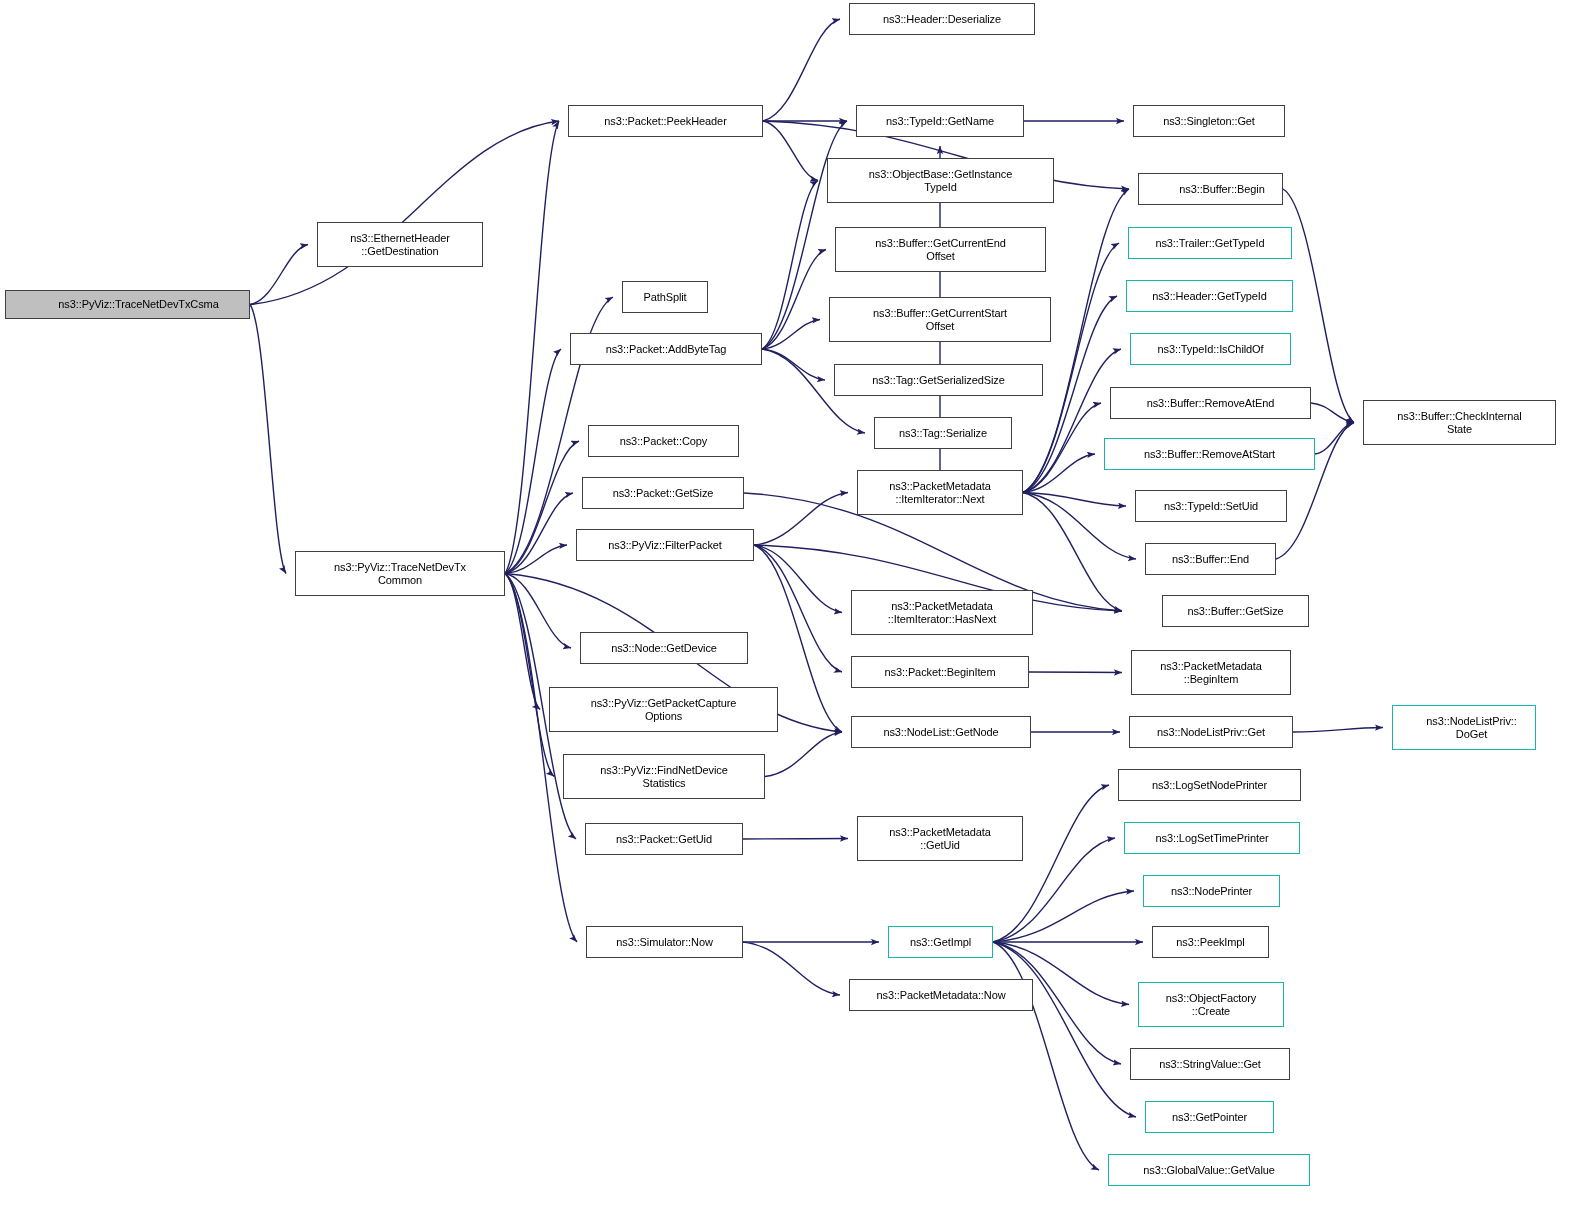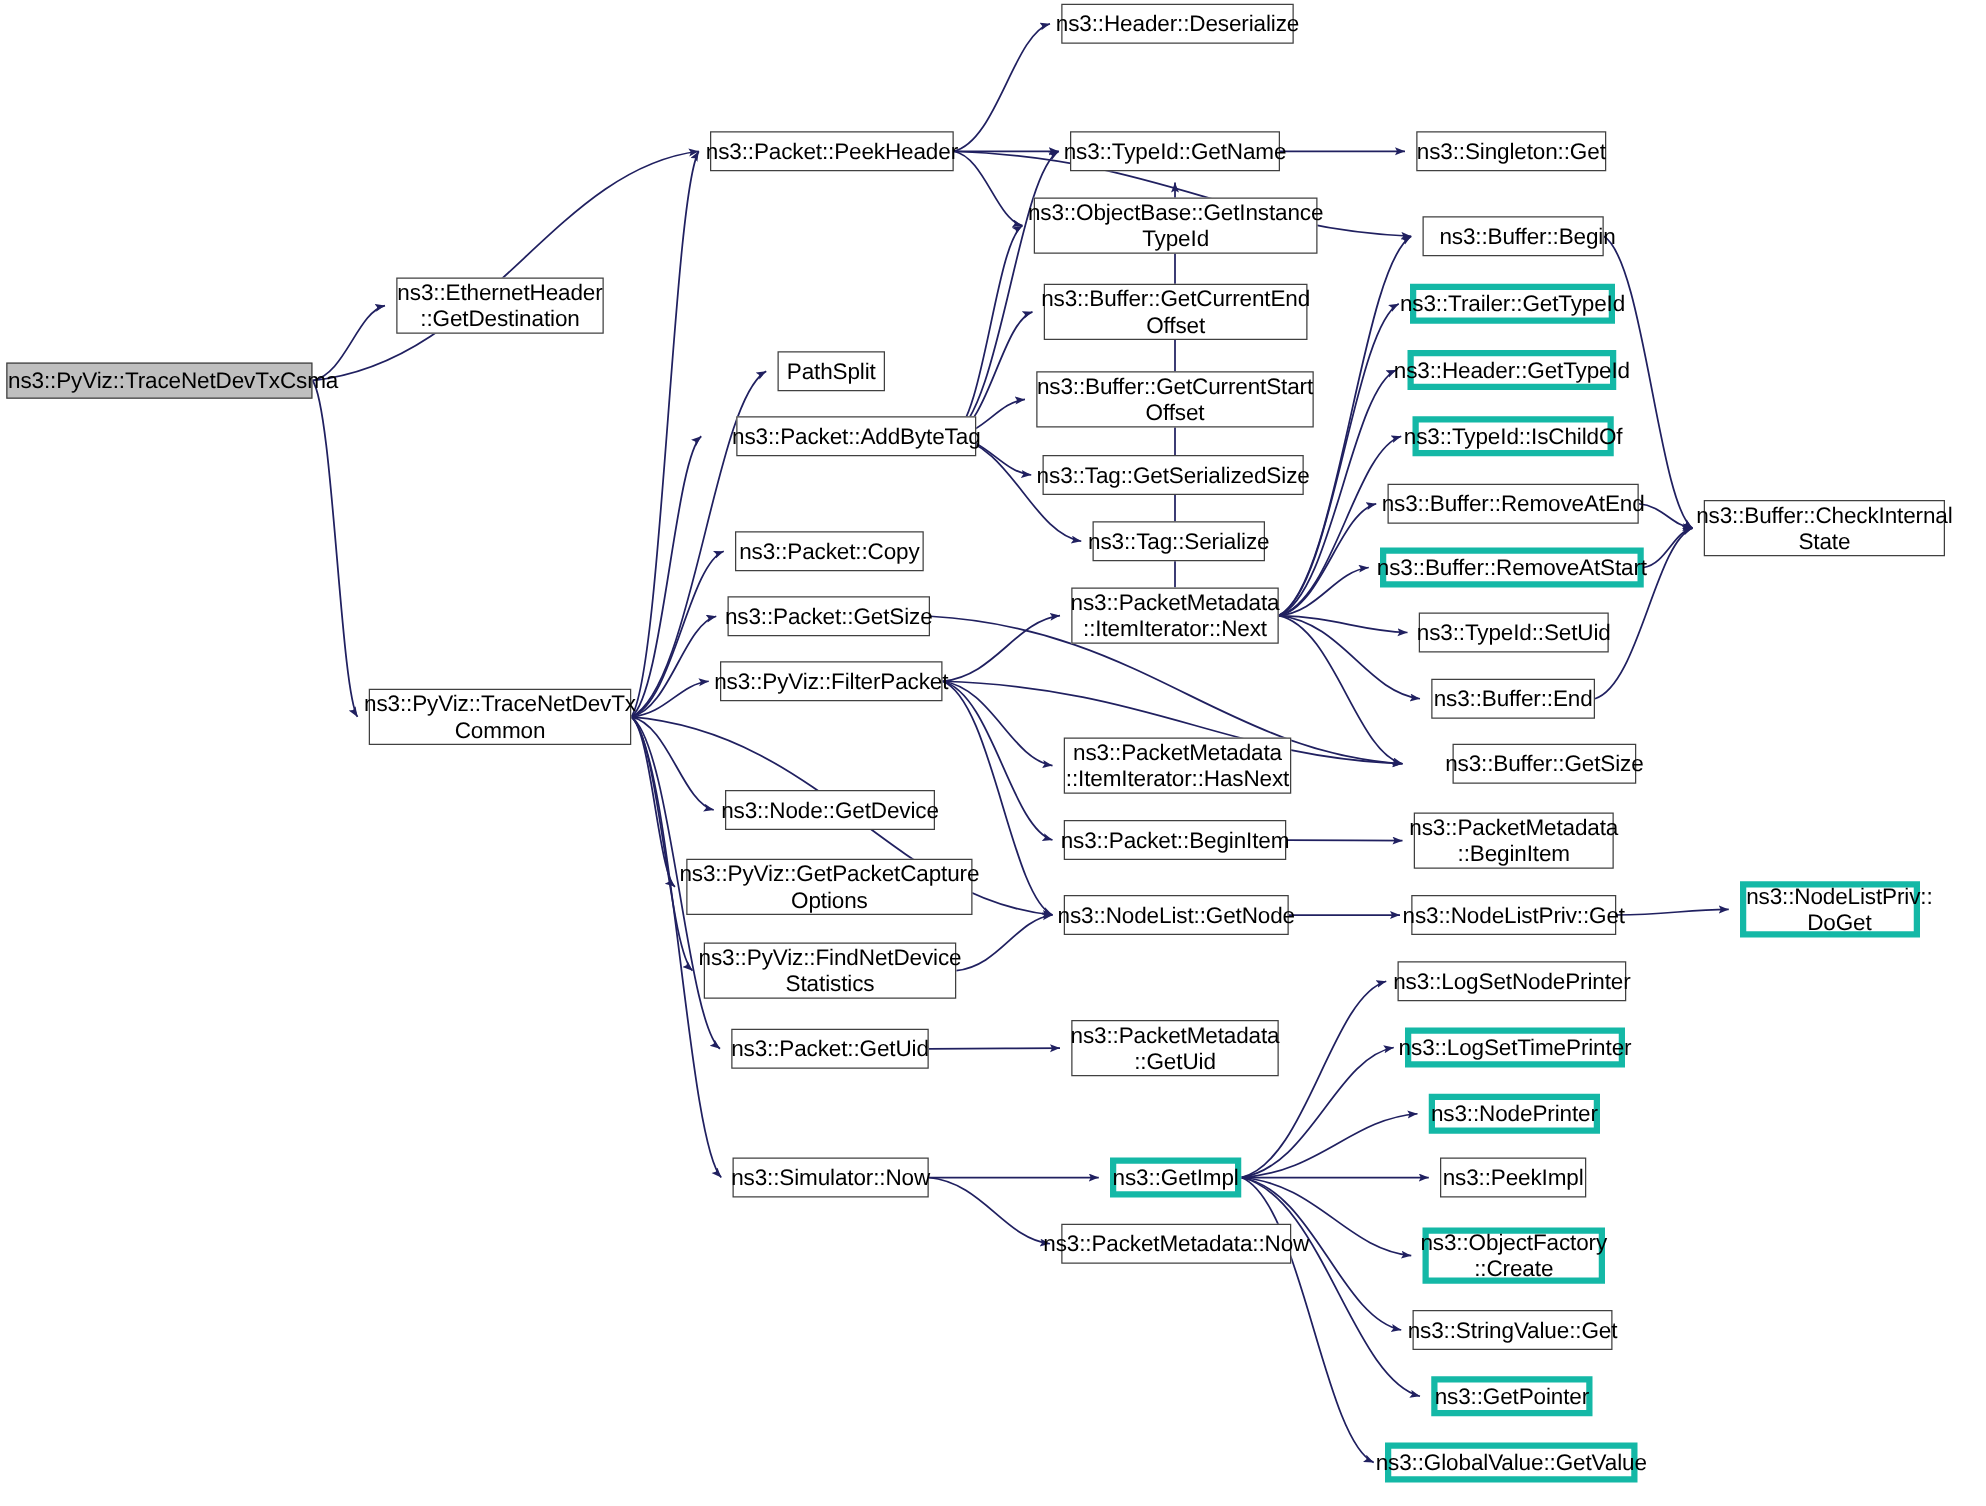--- a/index.html
+++ b/index.html
@@ -13,27 +13,27 @@
   }
   svg#edges{position:absolute;left:0;top:0;width:1589px;height:1205px;pointer-events:none;}
   .node{
     position:absolute;
     box-sizing:border-box;
     display:flex;align-items:center;justify-content:center;
     text-align:center;
     background:#ffffff;
     border:1px solid #404040;
     color:#000000;
-    font-size:18px;
+    font-size:11px;
     line-height:1.12;
     letter-spacing:-0.1px;
     padding:1px 3px;
     white-space:pre-line;
   }
-  .node.red{border:5px solid #14b8a6;}
+  .node.red{border:1px solid #14b8a6;}
   .node.root{background:#bfbfbf;border:1px solid #404040;padding-left:25px;}
 </style>
 </head>
 <body>
 
 <div id="canvas">
   <svg id="edges" xmlns="http://www.w3.org/2000/svg">
     <defs>
       <marker id="ah" markerWidth="9" markerHeight="9" refX="8" refY="3.2" orient="auto" markerUnits="userSpaceOnUse">
         <path d="M0,0 L8,3.2 L0,6.4 L1.6,3.2 z" fill="#202060"></path>
@@ -102,21 +102,21 @@
         <path d="M1315,454 C1332.55,451.48 1339.18,425.02 1354,422.5" fill="none" stroke="#202060" stroke-width="1.4" marker-end="url(#ah)"></path>
         <path d="M1276,559 C1311.1,548.08 1324.36,433.41999999999996 1354,422.5" fill="none" stroke="#202060" stroke-width="1.4" marker-end="url(#ah)"></path>
       </g>
   </svg>
   <div id="node-layer">
       <div class="node root" style="left: 5px; top: 290px; width: 245px; height: 29px;">ns3::PyViz::TraceNetDevTxCsma</div>
       <div class="node" style="left: 317px; top: 222px; width: 166px; height: 45px;">ns3::EthernetHeader
 ::GetDestination</div>
       <div class="node" style="left: 568px; top: 105px; width: 195px; height: 32px;">ns3::Packet::PeekHeader</div>
       <div class="node" style="left: 622px; top: 281px; width: 86px; height: 32px;">PathSplit</div>
-      <div class="node" style="left: 570px; top: 333px; width: 192px; height: 32px; margin-left: 19px;">ns3::Packet::AddByteTag</div>
+      <div class="node" style="left: 570px; top: 333px; width: 192px; height: 32px;">ns3::Packet::AddByteTag</div>
       <div class="node" style="left: 295px; top: 551px; width: 210px; height: 45px;">ns3::PyViz::TraceNetDevTx
 Common</div>
       <div class="node" style="left: 588px; top: 425px; width: 151px; height: 32px;">ns3::Packet::Copy</div>
       <div class="node" style="left: 582px; top: 477px; width: 162px; height: 32px;">ns3::Packet::GetSize</div>
       <div class="node" style="left: 576px; top: 529px; width: 178px; height: 32px;">ns3::PyViz::FilterPacket</div>
       <div class="node" style="left: 580px; top: 632px; width: 168px; height: 32px;">ns3::Node::GetDevice</div>
       <div class="node" style="left: 549px; top: 687px; width: 229px; height: 45px;">ns3::PyViz::GetPacketCapture
 Options</div>
       <div class="node" style="left: 563px; top: 754px; width: 202px; height: 45px;">ns3::PyViz::FindNetDevice
 Statistics</div>

